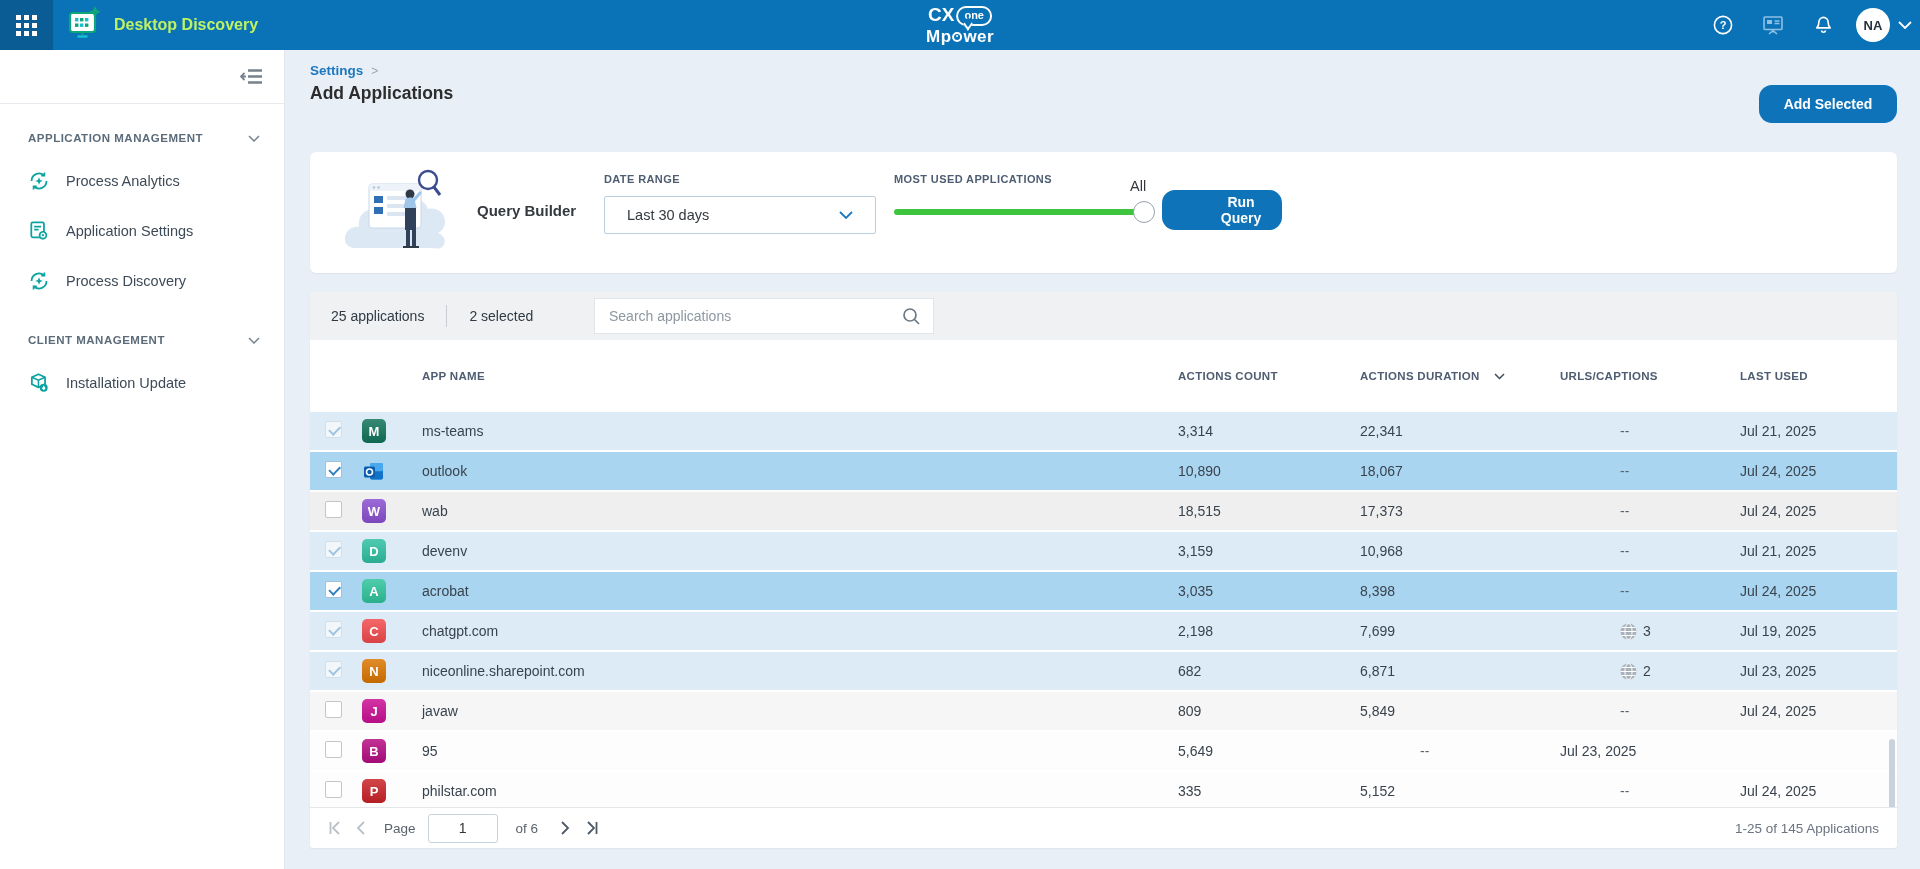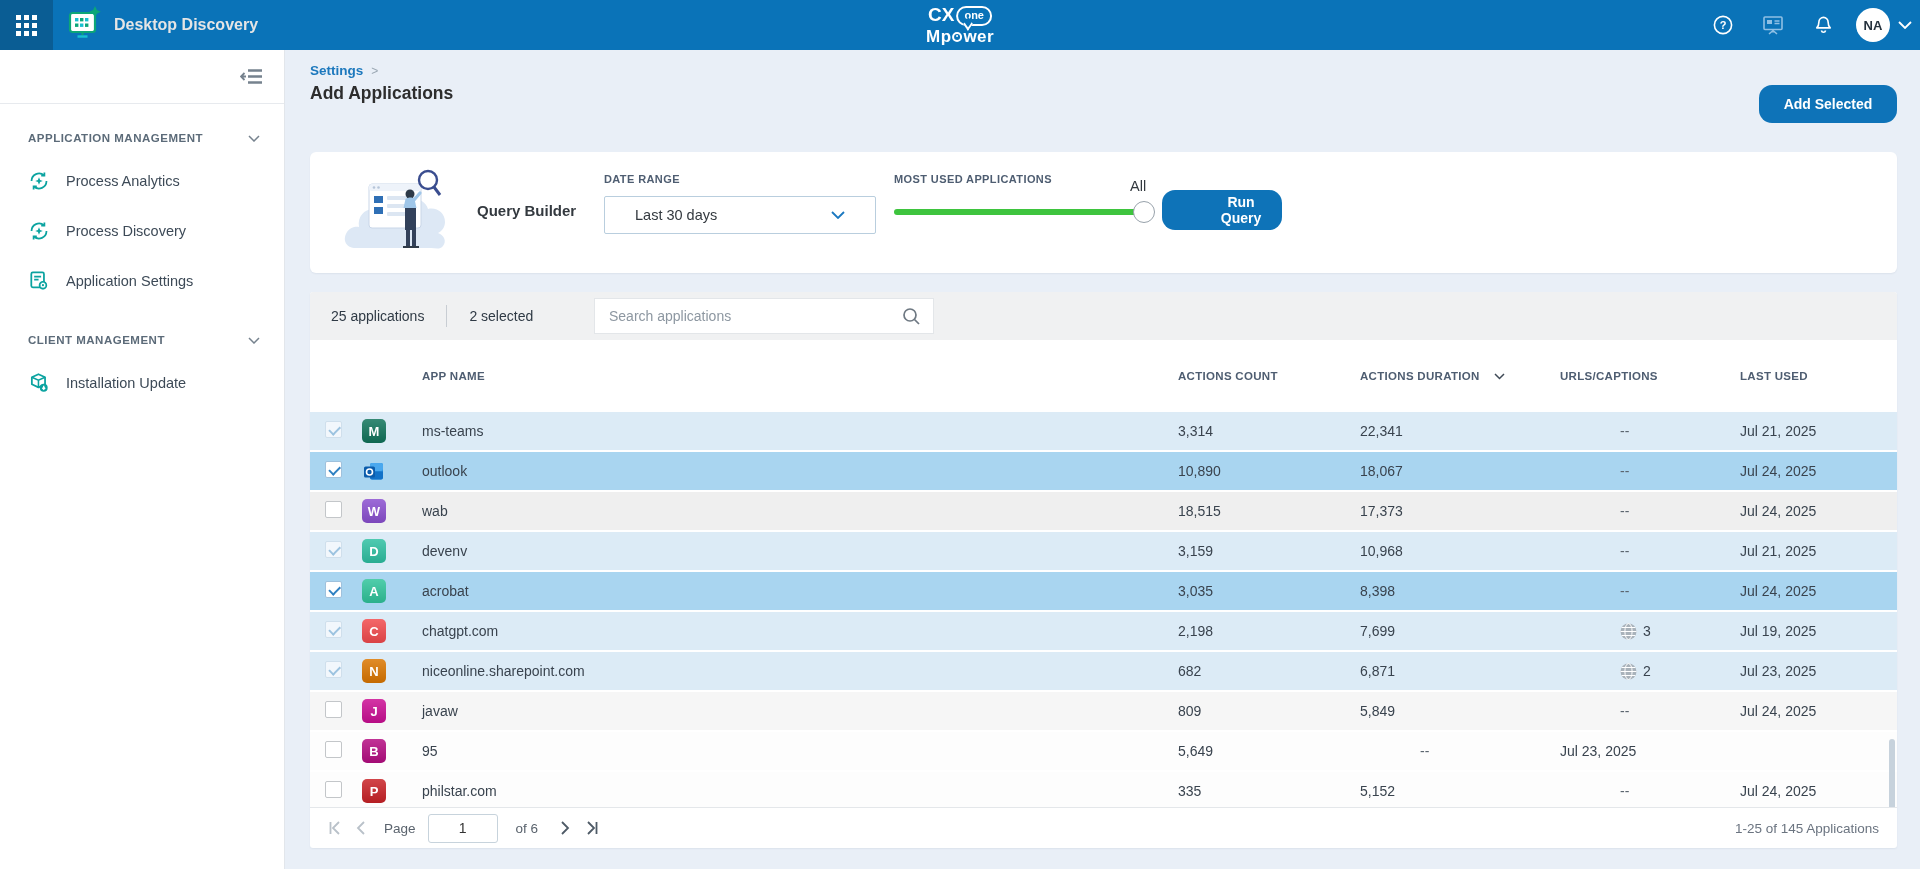--- a/index.html
+++ b/index.html
@@ -6,21 +6,21 @@
     font-family:"Liberation Sans",sans-serif;background:#e9eff7;}
   *{box-sizing:border-box;}
 
   
   .topbar{position:absolute;top:0;left:0;width:1920px;height:50px;background:#0a73b8;z-index:20;}
   .launcher{position:absolute;left:0;top:0;width:53px;height:50px;background:#0a5d94;
     display:flex;align-items:center;justify-content:center;cursor:pointer;}
   .grid9{display:grid;grid-template-columns:repeat(3,5px);grid-gap:3px;}
   .grid9 span{width:5px;height:5px;background:#fff;}
   .product{position:absolute;left:66px;top:0;height:50px;display:flex;align-items:center;gap:12px;}
-  .product-title{color:#e5e5e5;font-size:16px;font-weight:700;}
+  .product-title{color:#bef264;font-size:16px;font-weight:700;}
   .logo{position:absolute;left:50%;top:5px;transform:translateX(-50%);color:#fff;font-weight:700;text-align:center;line-height:1;}
   .logo-row1{display:flex;align-items:flex-start;justify-content:center;gap:2px;font-size:19px;}
   .one-bubble{font-size:11px;border:2px solid #fff;border-radius:10px;padding:2px 6px 3px;position:relative;top:1px;}
   .one-bubble::after{content:"";position:absolute;left:6px;bottom:-4px;width:6px;height:6px;background:#0a73b8;
     border-right:2px solid #fff;border-bottom:2px solid #fff;transform:rotate(55deg) skewX(20deg);}
   .logo-row2{display:flex;align-items:center;justify-content:center;font-size:17px;letter-spacing:.4px;margin-top:3px;}
   .o-ring{width:10px;height:10px;border:2.5px solid #fff;border-radius:50%;display:inline-block;margin:0 1px;position:relative;}
   .o-ring::after{content:"";position:absolute;left:2px;top:1px;width:2px;height:2px;background:#fff;border-radius:50%;}
   .top-actions{position:absolute;right:8px;top:0;height:50px;display:flex;align-items:center;gap:16px;}
   .top-btn{width:34px;height:34px;display:flex;align-items:center;justify-content:center;cursor:pointer;}
@@ -51,21 +51,21 @@
 
   
   .query-card{position:absolute;left:24px;right:23px;top:102px;height:121px;background:#fff;border-radius:6px;
     box-shadow:0 1px 2px rgba(20,40,70,.06);}
   .qb-illustration{position:absolute;left:32px;top:14px;}
   .qb-label{position:absolute;left:167px;top:50px;font-size:15px;font-weight:700;color:#33393f;}
   .field-label{font-size:11px;font-weight:700;letter-spacing:.4px;color:#4e5d71;}
   .qb-daterange-label{position:absolute;left:294px;top:21px;}
   .select{position:absolute;left:294px;top:44px;width:272px;height:38px;background:#fff;border:1px solid #b9ced e;
     border:1px solid #b9cede;border-radius:2px;display:flex;align-items:center;justify-content:space-between;
-    padding:0 30px;cursor:pointer;}
+    padding:0 22px;cursor:pointer;}
   .select .val{font-size:14.5px;color:#33393f;}
   .qb-mostused-label{position:absolute;left:584px;top:21px;}
   .slider{position:absolute;left:584px;top:57px;width:250px;height:6px;border-radius:3px;background:#3ec43e;cursor:pointer;}
   .slider-thumb{position:absolute;right:-11px;top:-8px;width:22px;height:22px;border-radius:50%;background:#fff;
     border:1px solid #98a2ab;cursor:grab;}
   .slider-value{position:absolute;left:820px;top:26px;font-size:14.5px;color:#33393f;}
   .run-query{position:absolute;left:852px;top:38px;width:120px;height:40px;padding-left:44px;}
 
   
   .table-card{position:absolute;left:24px;right:23px;top:242px;bottom:21px;background:#fff;border-radius:3px;
@@ -217,37 +217,37 @@
       <path d="M3.2 10a6.8 6.8 0 0 1 11.4-5" fill="none" stroke="#0ba3a0" stroke-width="1.6"></path>
       <path d="M14.9 2.3v2.9h-2.9" fill="none" stroke="#0ba3a0" stroke-width="1.6"></path>
       <path d="M16.8 10a6.8 6.8 0 0 1-11.4 5" fill="none" stroke="#0ba3a0" stroke-width="1.6"></path>
       <path d="M5.1 17.7v-2.9H8" fill="none" stroke="#0ba3a0" stroke-width="1.6"></path>
       <path d="M10 6.6l1 2.4 2.4 1-2.4 1-1 2.4-1-2.4-2.4-1 2.4-1z" fill="#0ba3a0"></path>
     </svg>
     <span class="lbl">Process Analytics</span>
   </div>
   <div class="nav-item">
     <svg width="22" height="22" viewBox="0 0 20 20">
+      <rect x="3" y="2.2" width="11.5" height="13.6" rx="1.4" fill="none" stroke="#0ba3a0" stroke-width="1.6"></rect>
+      <path d="M5.6 6h6.3M5.6 8.8h4" stroke="#0ba3a0" stroke-width="1.5"></path>
+      <circle cx="13.6" cy="13.8" r="3.1" fill="#fff" stroke="#0ba3a0" stroke-width="1.5"></circle>
+      <circle cx="13.6" cy="13.8" r="1" fill="#0ba3a0"></circle>
+      <path d="M13.6 10.2v1.2M13.6 16.2v1.2M10.2 13.8h1.2M16 13.8h1.2M11.2 11.4l.9.9M15.2 15.4l.9.9M16.1 11.4l-.9.9M12.1 15.4l-.9.9" stroke="#0ba3a0" stroke-width="1.1"></path>
+    </svg>
+    <span class="lbl">Application Settings</span>
+  </div>
+  <div class="nav-item">
+    <svg width="22" height="22" viewBox="0 0 20 20">
       <path d="M3.2 10a6.8 6.8 0 0 1 11.4-5" fill="none" stroke="#0ba3a0" stroke-width="1.6"></path>
       <path d="M14.9 2.3v2.9h-2.9" fill="none" stroke="#0ba3a0" stroke-width="1.6"></path>
       <path d="M16.8 10a6.8 6.8 0 0 1-11.4 5" fill="none" stroke="#0ba3a0" stroke-width="1.6"></path>
       <path d="M5.1 17.7v-2.9H8" fill="none" stroke="#0ba3a0" stroke-width="1.6"></path>
       <path d="M10 6.6l1 2.4 2.4 1-2.4 1-1 2.4-1-2.4-2.4-1 2.4-1z" fill="#0ba3a0"></path>
     </svg>
     <span class="lbl">Process Discovery</span>
-  </div>
-  <div class="nav-item">
-    <svg width="22" height="22" viewBox="0 0 20 20">
-      <rect x="3" y="2.2" width="11.5" height="13.6" rx="1.4" fill="none" stroke="#0ba3a0" stroke-width="1.6"></rect>
-      <path d="M5.6 6h6.3M5.6 8.8h4" stroke="#0ba3a0" stroke-width="1.5"></path>
-      <circle cx="13.6" cy="13.8" r="3.1" fill="#fff" stroke="#0ba3a0" stroke-width="1.5"></circle>
-      <circle cx="13.6" cy="13.8" r="1" fill="#0ba3a0"></circle>
-      <path d="M13.6 10.2v1.2M13.6 16.2v1.2M10.2 13.8h1.2M16 13.8h1.2M11.2 11.4l.9.9M15.2 15.4l.9.9M16.1 11.4l-.9.9M12.1 15.4l-.9.9" stroke="#0ba3a0" stroke-width="1.1"></path>
-    </svg>
-    <span class="lbl">Application Settings</span>
   </div>
 
   <div class="nav-section-header">
     <span class="lbl">CLIENT MANAGEMENT</span>
     <svg class="chev" viewBox="0 0 12 7">
         <polyline points="1,1 6,6 11,1" fill="none" stroke="#76828e" stroke-width="1.5"></polyline>
       </svg>
   </div>
   <div style="height:12px"></div>
   <div class="nav-item">

